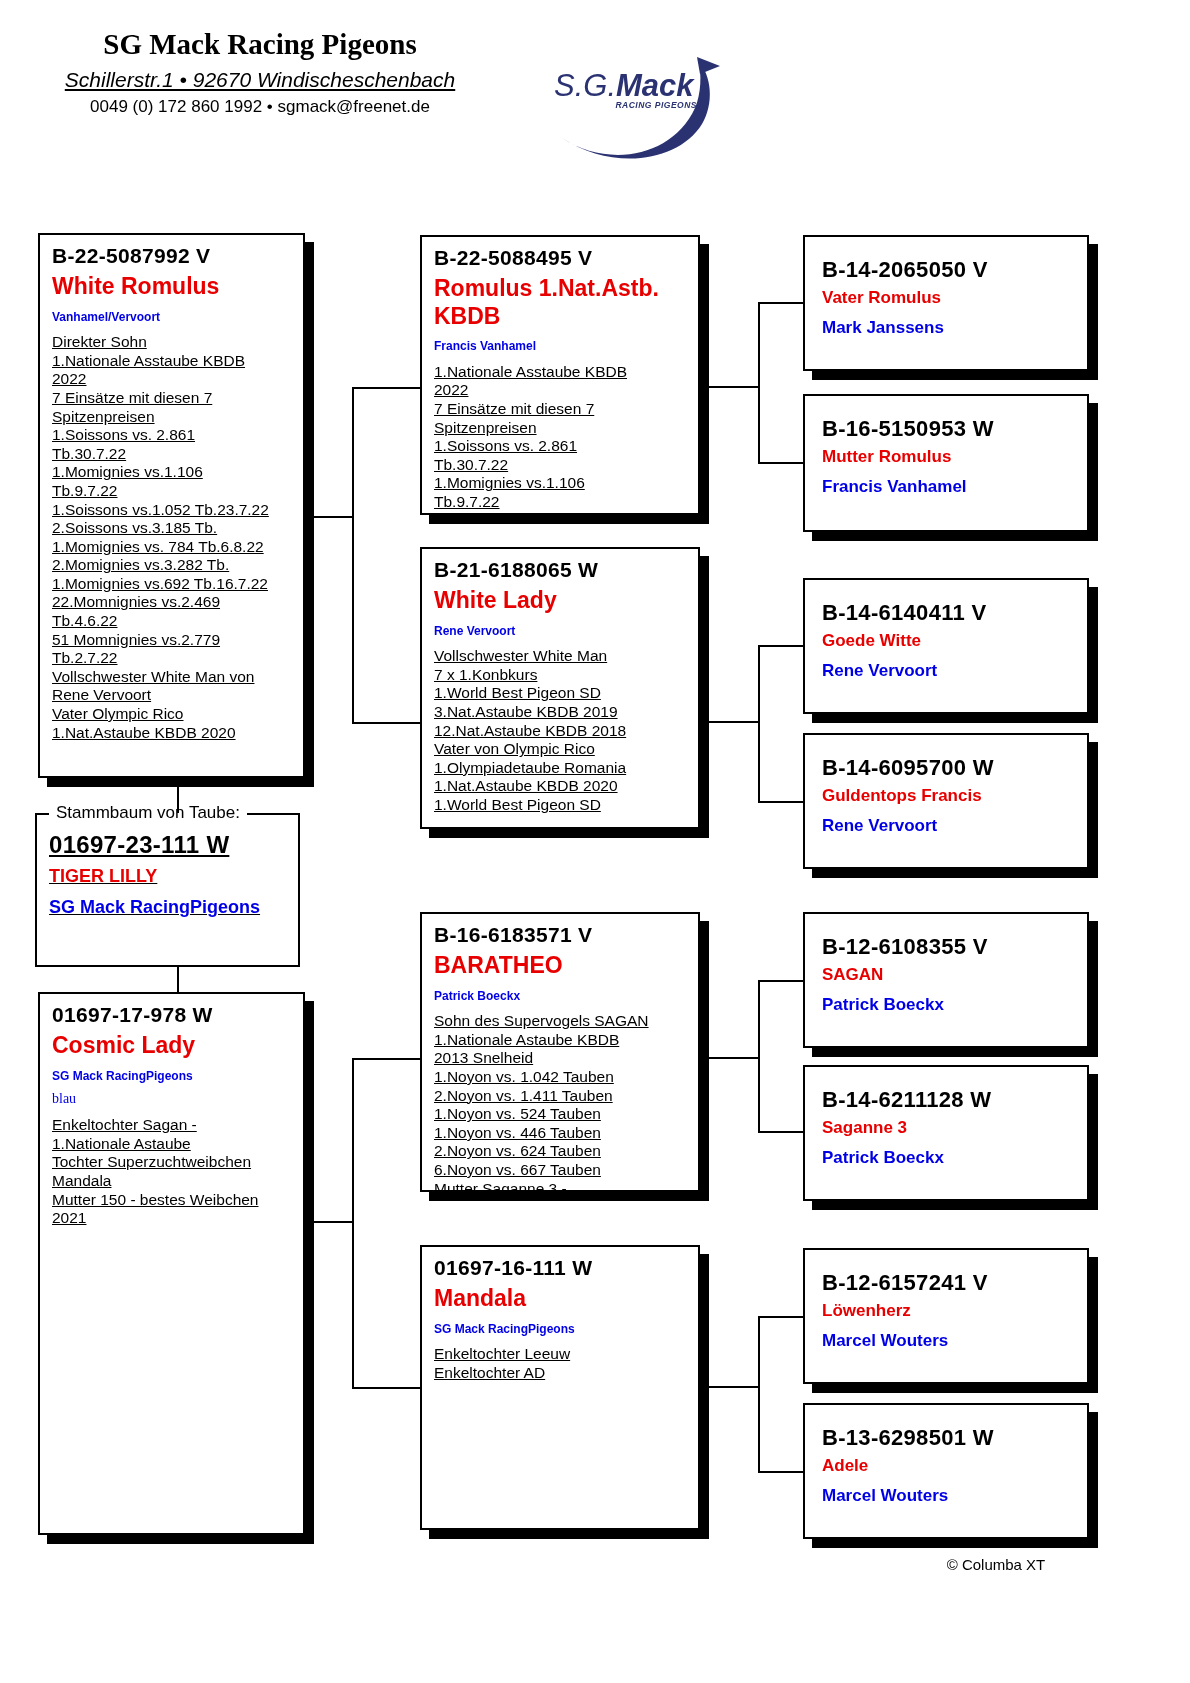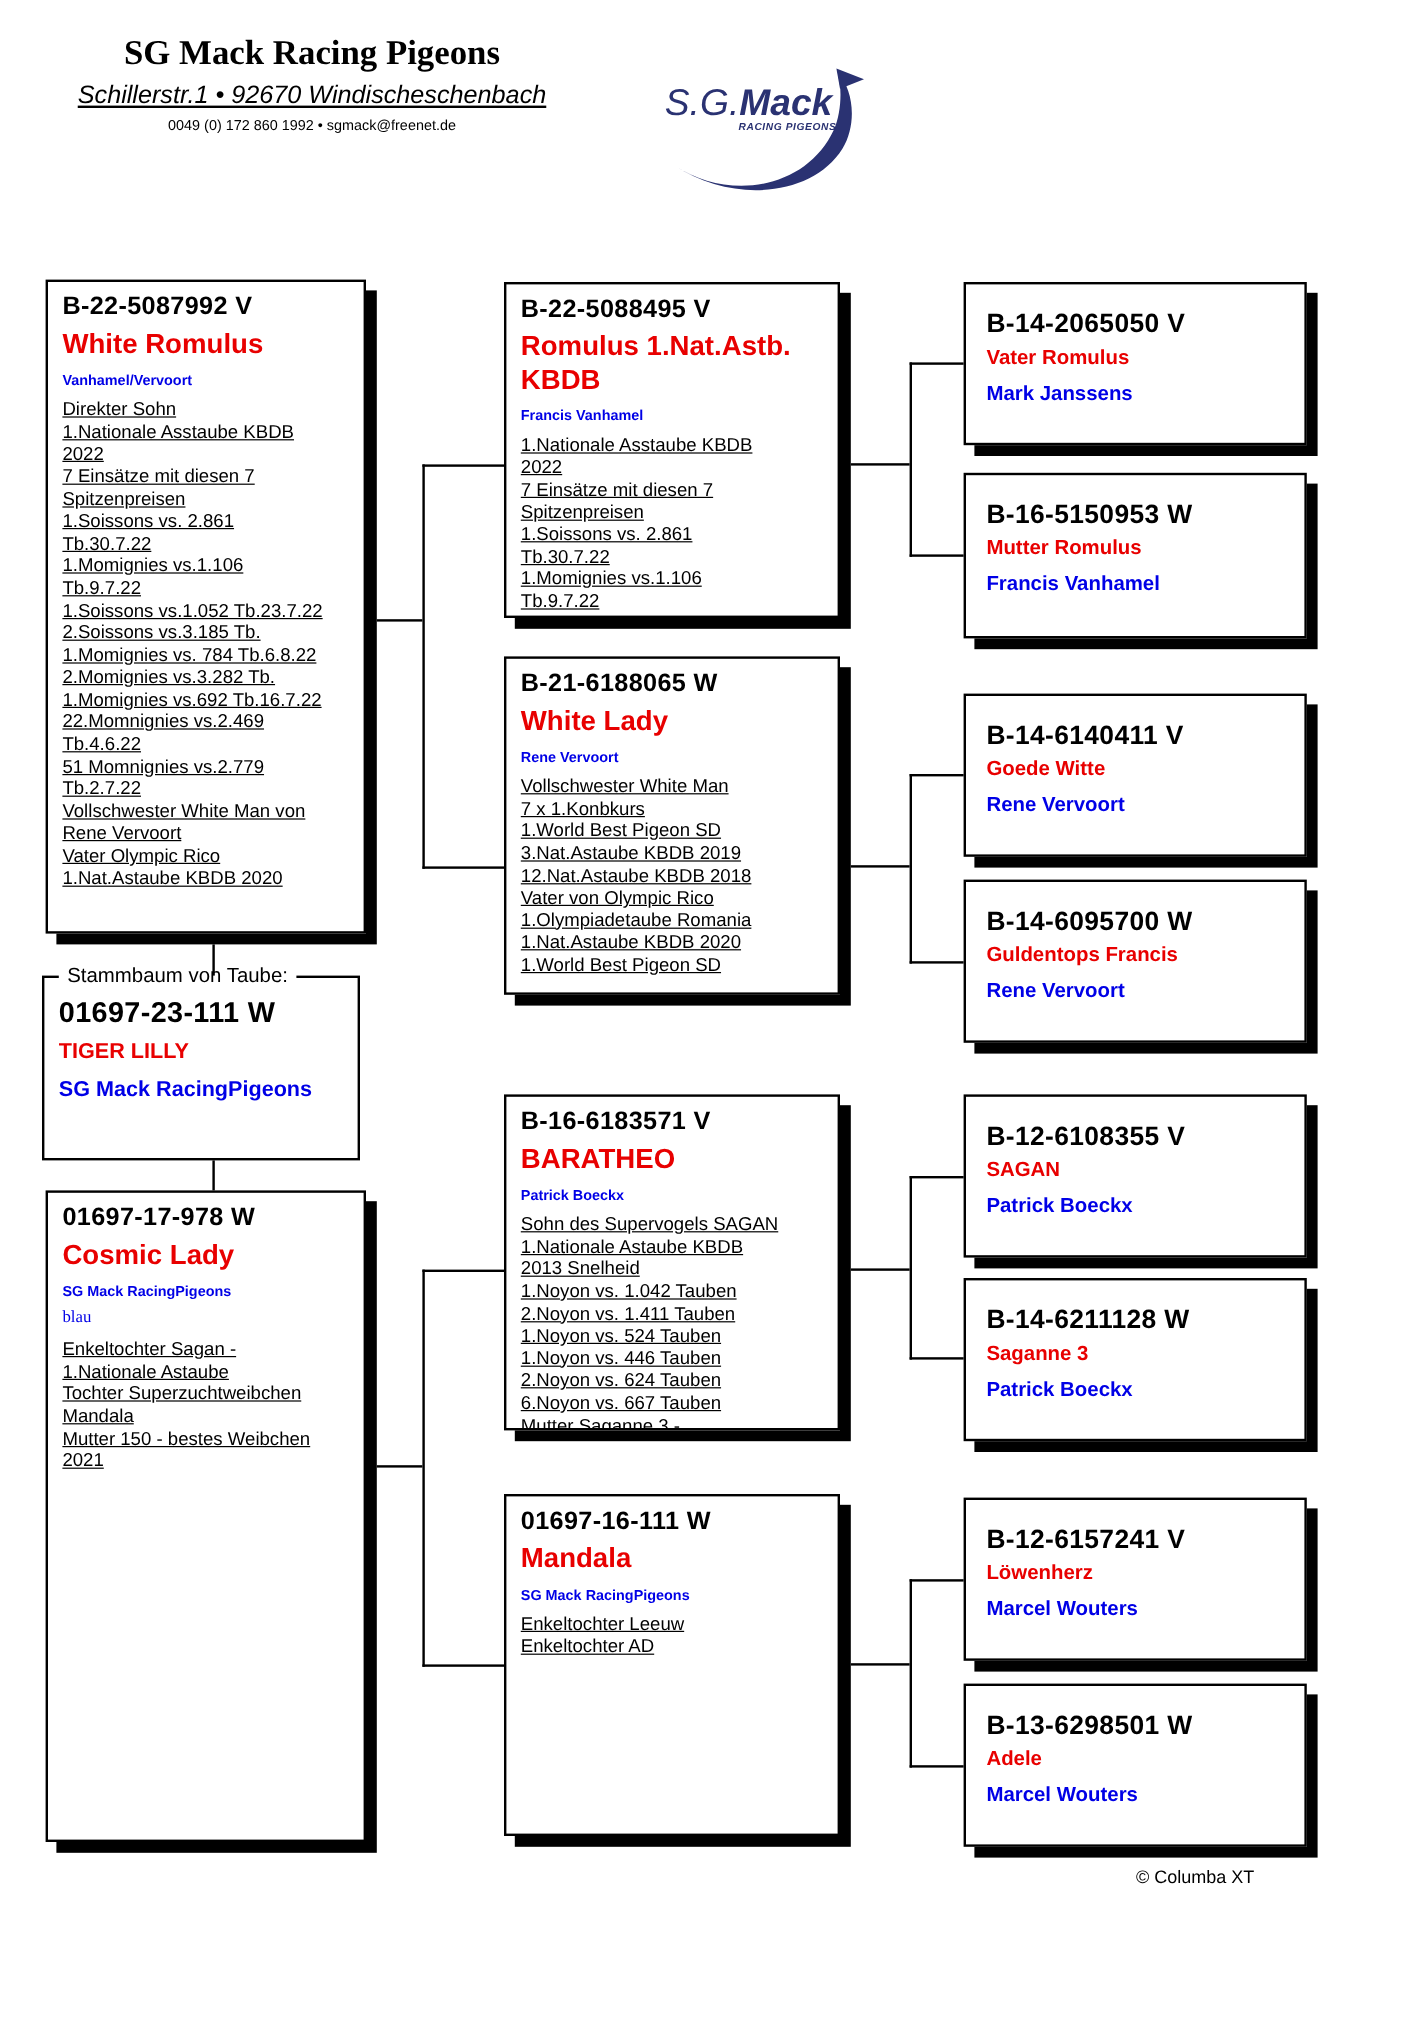--- a/index.html
+++ b/index.html
@@ -3,40 +3,40 @@
 <meta charset="utf-8">
 <style>
   html,body{margin:0;padding:0;background:#fff;}
   .page{position:relative;width:1190px;height:1683px;background:#fff;
         font-family:"Liberation Sans",sans-serif;color:#000;overflow:hidden;}
 
   
   .hdr{position:absolute;left:40px;top:28px;width:440px;text-align:center;}
   .hdr-title{font-family:"Liberation Serif",serif;font-weight:bold;font-size:29px;line-height:1.15;}
   .hdr-addr{font-style:italic;font-size:21px;margin-top:7px;text-decoration:underline;}
-  .hdr-phone{font-size:12px;margin-top:5px;}
+  .hdr-phone{font-size:17px;margin-top:5px;}
   .logo{position:absolute;left:552px;top:46px;width:175px;height:130px;}
 
   
   .pbox{position:absolute;background:#fff;border:2px solid #000;box-sizing:border-box;
         box-shadow:9px 9px 0 0 #000;padding:8px 12px;overflow:hidden;}
   .ring{font-size:21px;font-weight:bold;line-height:1.2;letter-spacing:.3px;}
   .pname{font-size:23px;font-weight:bold;color:#e80000;margin-top:5px;line-height:1.2;}
   .ploft{font-size:12px;font-weight:bold;color:#0000e6;margin-top:9px;line-height:1.2;}
   .pcolor{font-size:14px;color:#0000e6;margin-top:8px;line-height:1.15;font-family:Liberation Serif, serif;}
   .pbody{font-size:15.5px;line-height:18.6px;margin-top:9px;white-space:pre;text-decoration:underline;}
 
   .gg{padding:20px 14px 0 17px;}
   .gg .ring{font-size:22px;}
   .gg .pname{font-size:17px;}
   .gg .ploft{font-size:17px;}
 
   
   .subject{position:absolute;background:#fff;border:2px solid #000;box-sizing:border-box;
-           padding:16px 12px 0;}
+           padding:16px 12px 0;text-decoration:underline;}
   .subject .legend{position:absolute;top:-12px;left:12px;background:#fff;padding:0 7px;
                    font-size:17px;}
   .subject .ring{font-size:24px;}
   .subject .pname{font-size:18px;margin-top:6px;}
   .subject .ploft{font-size:18px;margin-top:10px;}
 
   
   .line{position:absolute;background:#000;}
 
   .copyright{position:absolute;left:901px;top:1556px;width:190px;text-align:center;font-size:15px;}

